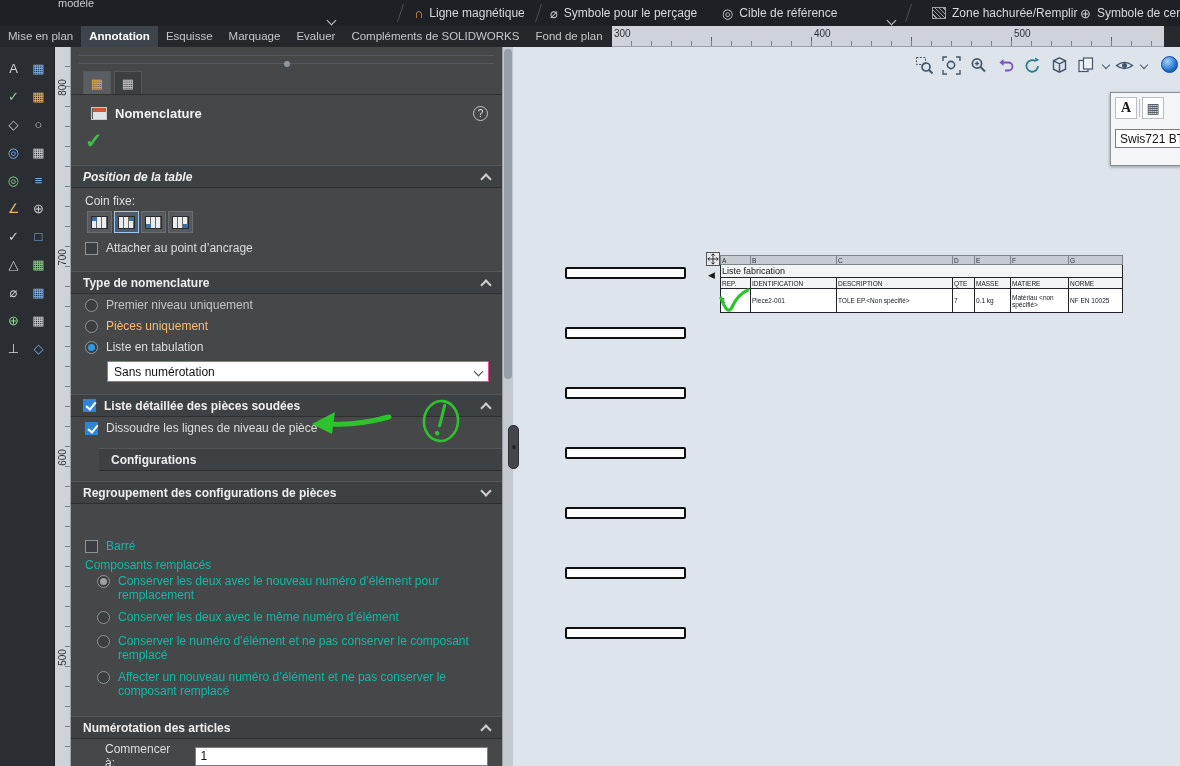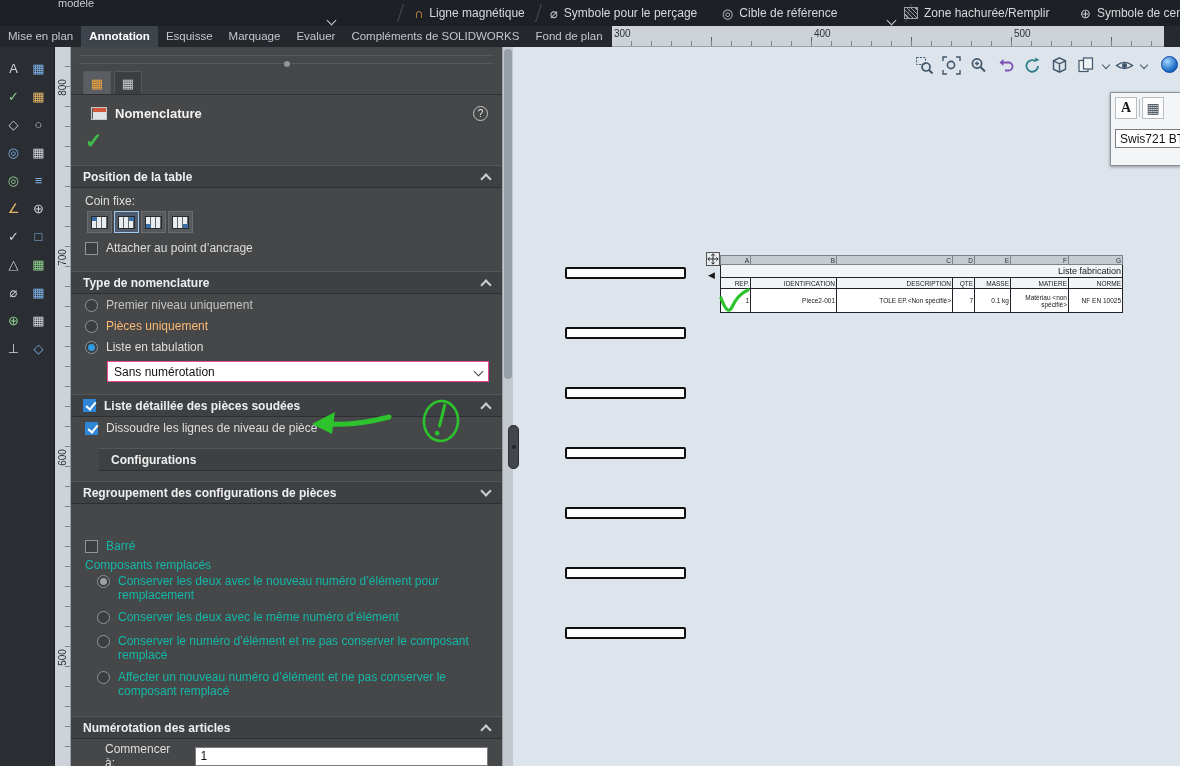--- a/index.html
+++ b/index.html
@@ -84,21 +84,21 @@
   #hud{position:absolute;left:400px;top:7px;display:flex;align-items:center;gap:4px;}
   .hud-ic{width:23px;height:22px;display:flex;align-items:center;justify-content:center;}
   .chev-s{width:6px;height:6px;border-right:1.5px solid #44596e;border-bottom:1.5px solid #44596e;transform:rotate(45deg);margin-left:1px;}
   #globe{position:absolute;left:648px;top:9px;width:17px;height:17px;border-radius:50%;background:radial-gradient(circle at 35% 30%,#9fd4ff,#1565c0 70%);border:1px solid #0d47a1;}
 
   
   #bom-wrap{position:absolute;left:193px;top:205px;}
   .handle{position:absolute;left:0;top:0;width:14px;height:14px;background:#e8ebee;border:1px solid #555;display:flex;align-items:center;justify-content:center;}
   .row-marker{position:absolute;left:2px;top:18px;font-size:9px;color:#1a1a1a;}
   .bom-t{position:absolute;left:14px;top:3px;border-collapse:collapse;table-layout:fixed;width:402px;background:#fff;}
-  .bom-t td{border:1px solid #20242a;text-align:right;vertical-align:middle;padding:0 1px;overflow:hidden;color:#15181c;}
+  .bom-t td{border:1px solid #20242a;text-align:left;vertical-align:middle;padding:0 1px;overflow:hidden;color:#15181c;}
   .bom-t tr.letters td{background:#c6cbd1;font-size:6.5px;height:9px;border-color:#7d838a;color:#2c2f33;}
   .bom-t tr.titler td{font-size:9px;height:13px;background:#f2f4f6;}
   .bom-t tr.headr td{font-size:6.5px;height:11px;background:#f2f4f6;}
   .bom-t tr.datar td{font-size:6.5px;height:24px;background:#ffffff;line-height:7px;}
 
   
   #font-panel{position:absolute;left:597px;top:45px;width:96px;height:74px;background:#f3f5f7;border:1px solid #8a9097;box-shadow:0 1px 3px rgba(0,0,0,.35);}
   #font-panel .r1{display:flex;align-items:center;gap:2px;padding:3px 4px;height:30px;}
   .fp-ic{width:22px;height:22px;display:flex;align-items:center;justify-content:center;background:#fdfdfd;border:1px solid #b8bec4;}
   .fp-sep{width:1px;height:18px;background:#b8bec4;}
@@ -124,21 +124,21 @@
   <div class="tt-item" style="left:550px;">
     <span class="tt-glyph" style="color:#c9ced4;">⌀</span>
     <span>Symbole pour le perçage</span>
   </div>
   <div class="tt-item" style="left:722px;">
     <span class="tt-glyph" style="color:#c9ced4;">◎</span>
     <span>Cible de référence</span>
   </div>
   <span class="abs" style="left:888px;top:10px;"><span class="chev-w"></span></span>
   <span class="tt-sep" style="left:908px;"></span>
-  <div class="tt-item" style="left:904px;">
+  <div class="tt-item" style="left:932px;">
     <span class="hatch"></span>
     <span>Zone hachurée/Remplir</span>
   </div>
   <div class="tt-item" style="left:1080px;">
     <span class="tt-glyph" style="color:#c9ced4;">⊕</span>
     <span>Symbole de cen</span>
   </div>
 </div>
 
 <div id="tab-bar" class="abs">
@@ -199,21 +199,21 @@
     <span class="pm-tab" style="color:#c7cacd;">▦</span>
   </div>
 
   <div class="pm-title">
     <span class="bom-ic"></span>
     <span class="t">Nomenclature</span>
     <span class="help">?</span>
   </div>
   <span class="ok-check">✓</span>
 
-  <div class="sech" style="top:118px;">
+  <div class="sech" style="top:118px;font-style:italic;">
     <span>Position de la table</span>
     <span class="chev up"></span>
   </div>
   <div class="row" style="top:147px;">
     <span class="lbl">Coin fixe:</span>
   </div>
   <div class="row" style="top:164px;left:16px;gap:2px;">
     <span class="mini-btn">
         <span class="mt">
           <span class="q tl"></span>

